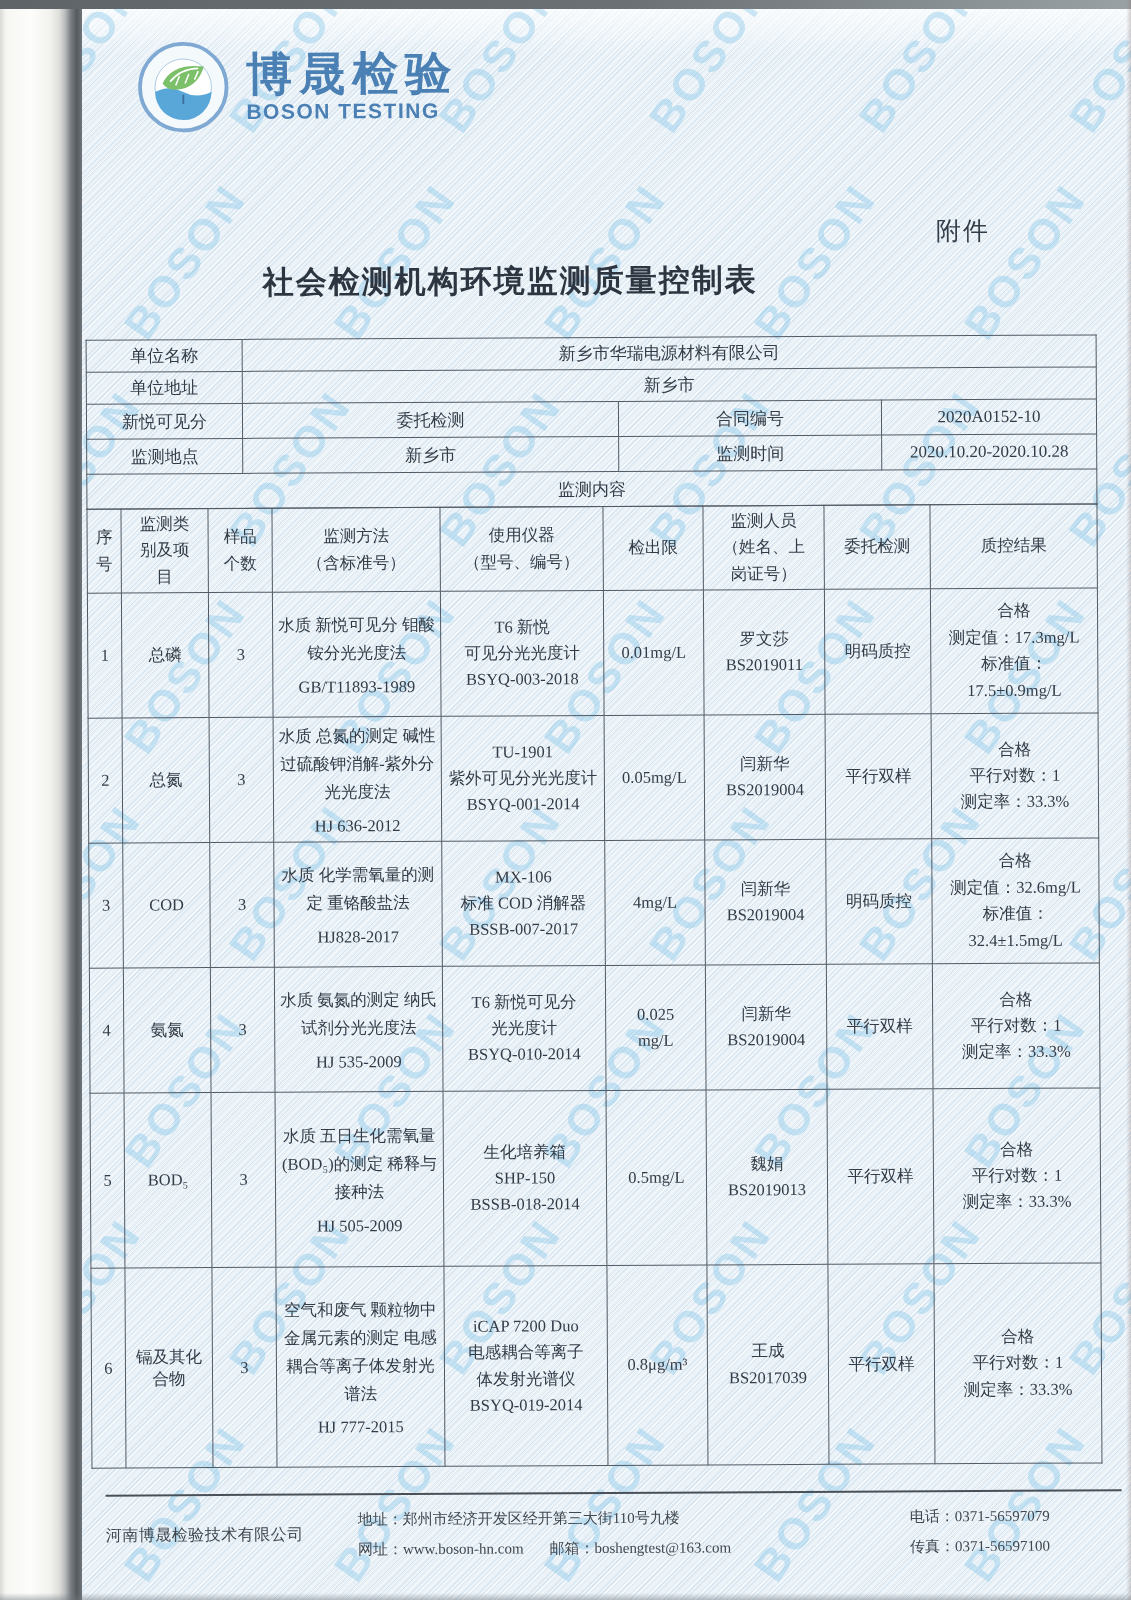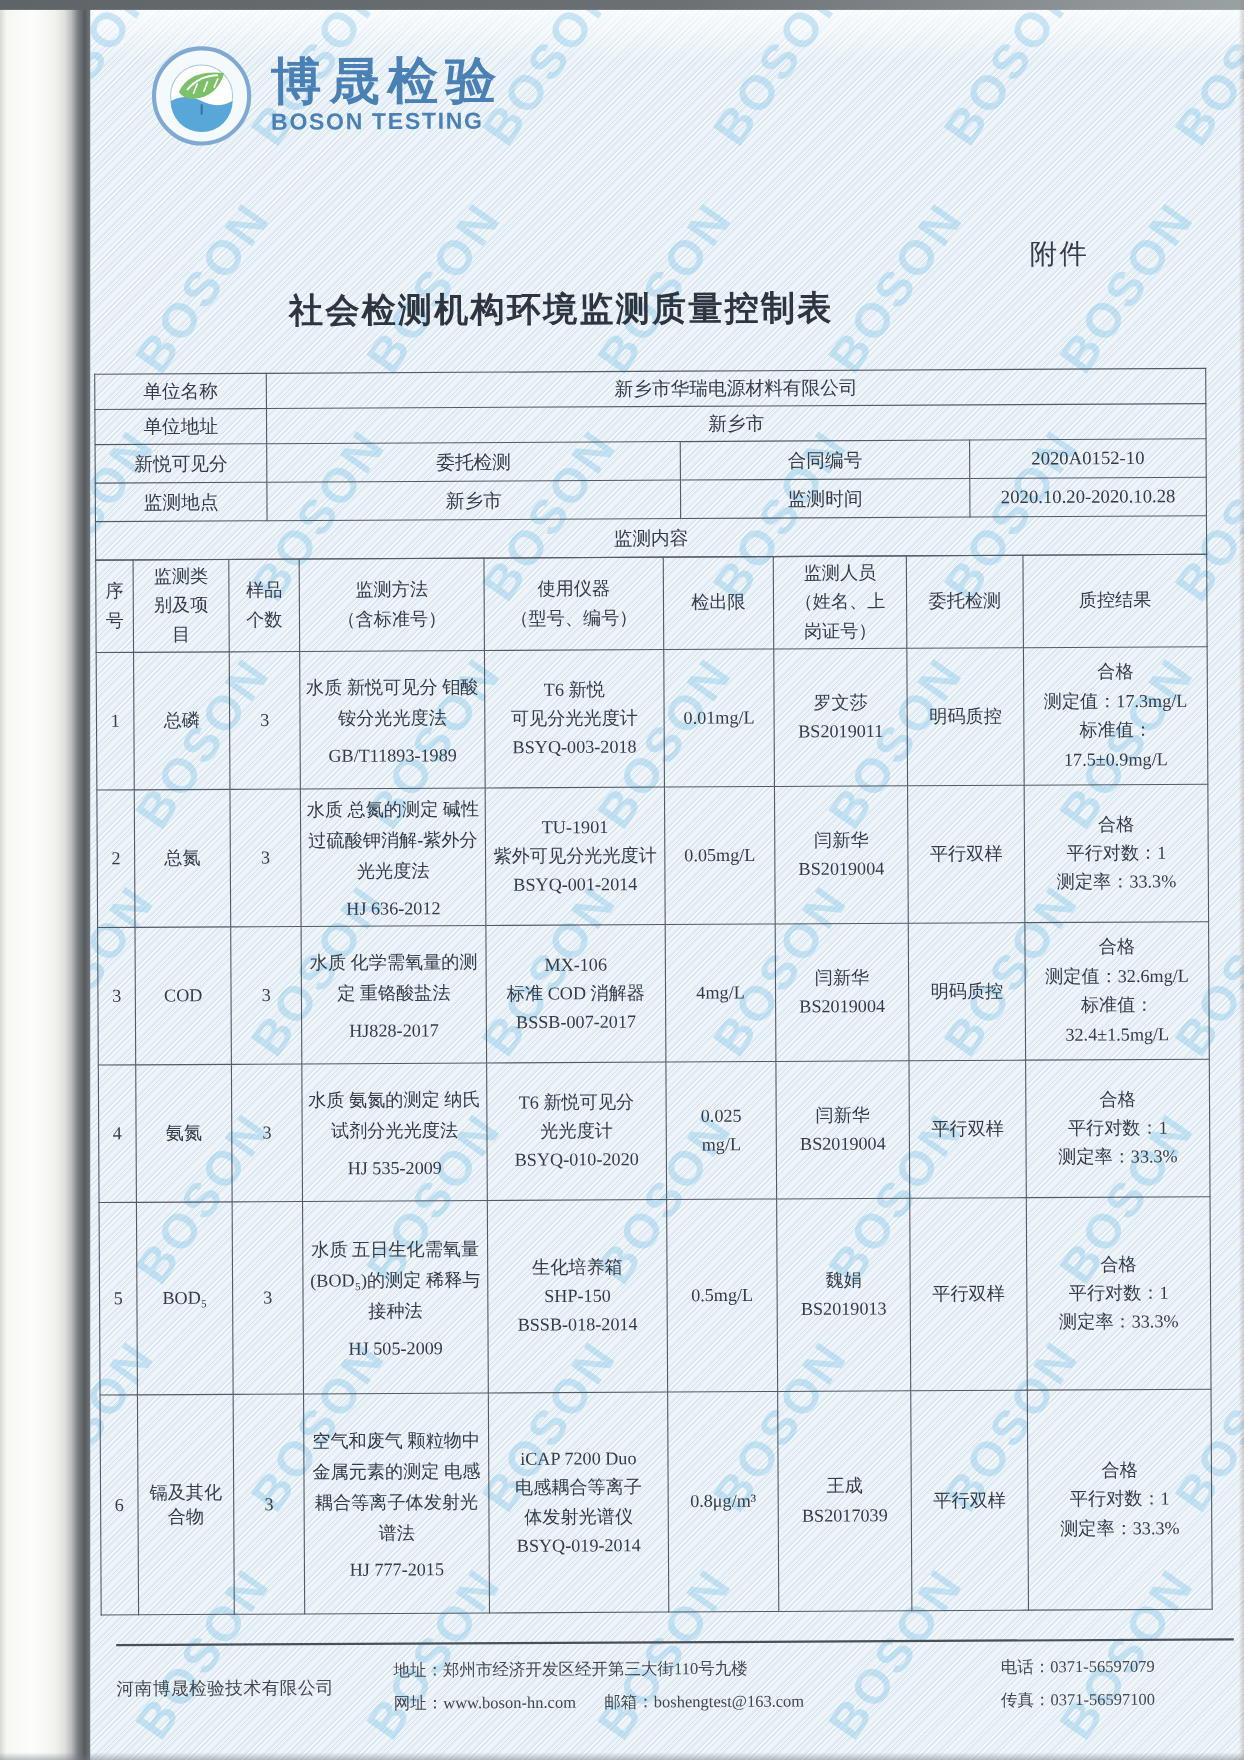--- a/index.html
+++ b/index.html
@@ -283,21 +283,21 @@
             <tr>
               <td>4</td>
               <td>氨氮</td>
               <td>3</td>
               <td>
                   <div class="m-text">水质  氨氮的测定  纳氏试剂分光光度法</div>
                   <div class="m-std">HJ 535-2009</div>
                 </td>
               <td class="lines">T6 新悦可见分
 光光度计
-BSYQ-010-2020</td>
+BSYQ-010-2014</td>
               <td class="lines">0.025
 mg/L</td>
               <td class="lines">闫新华
 BS2019004</td>
               <td>平行双样</td>
               <td class="lines">合格
 平行对数：1
 测定率：33.3%</td>
             </tr>
             <tr>

